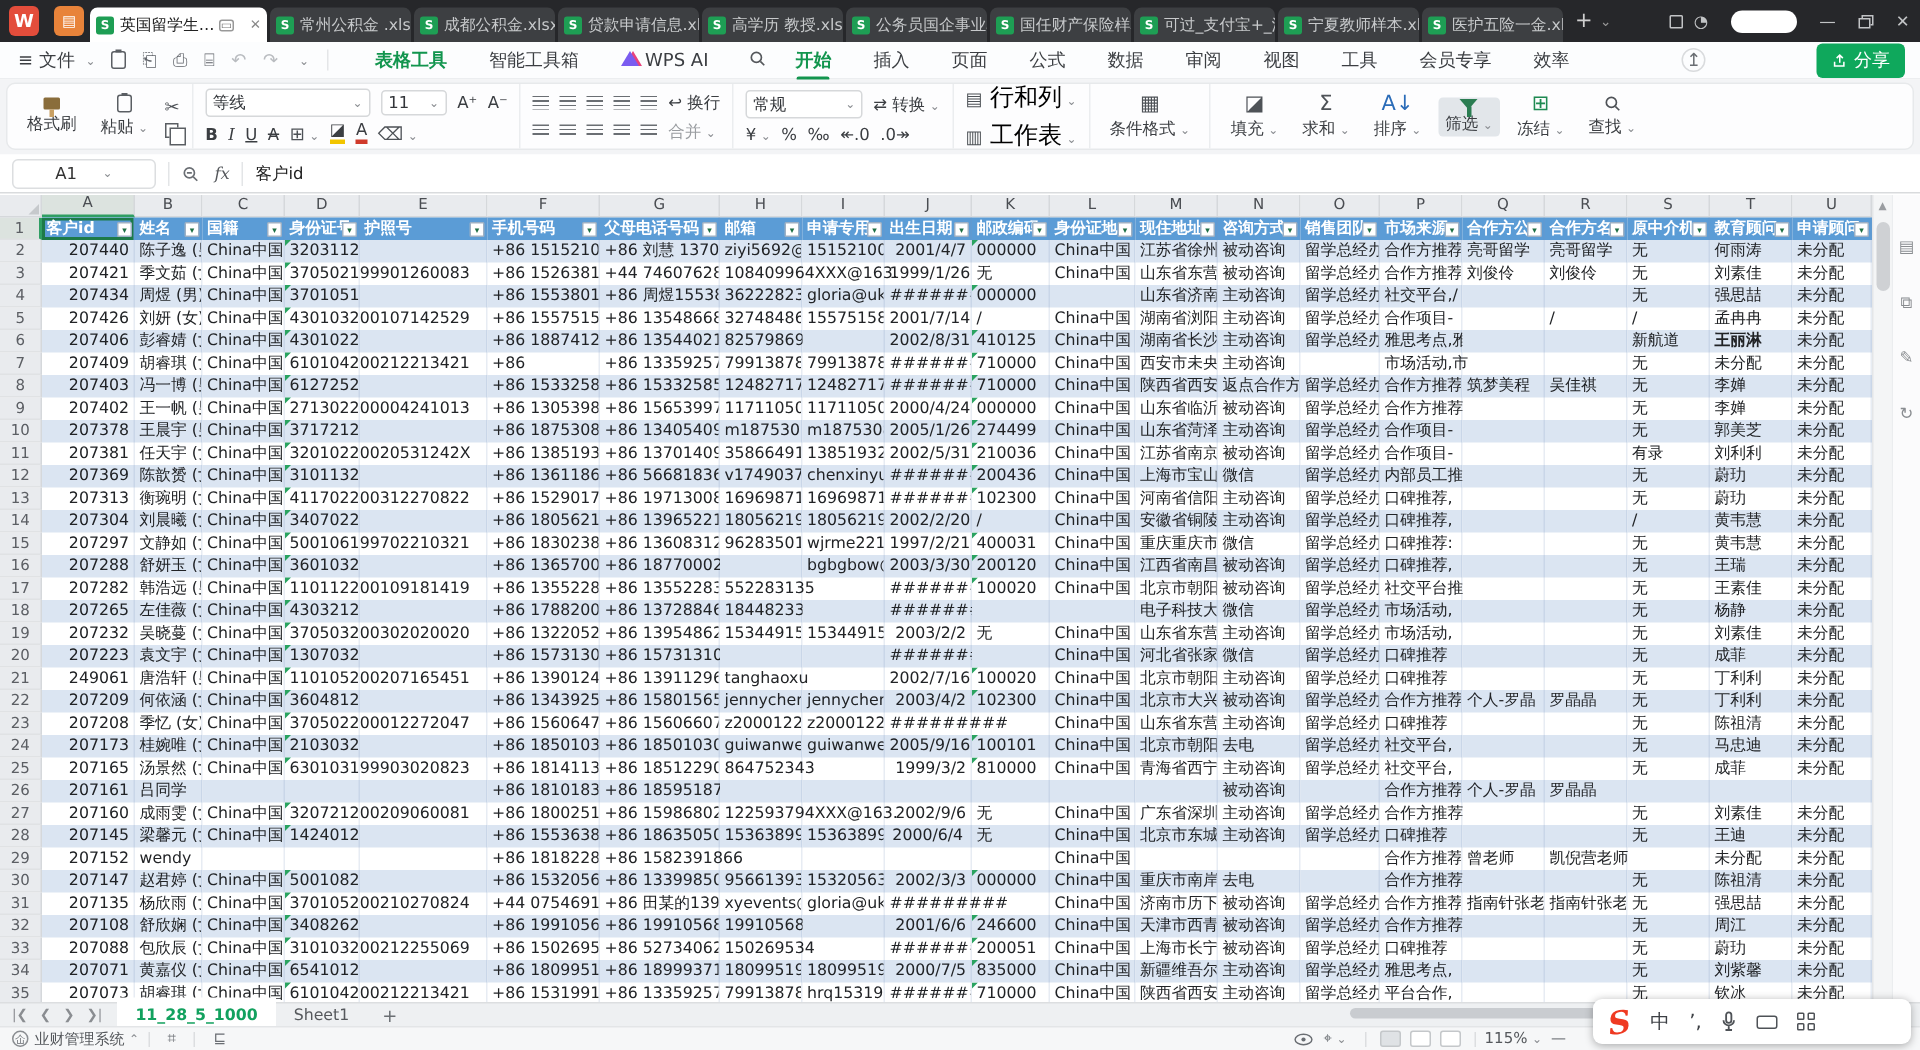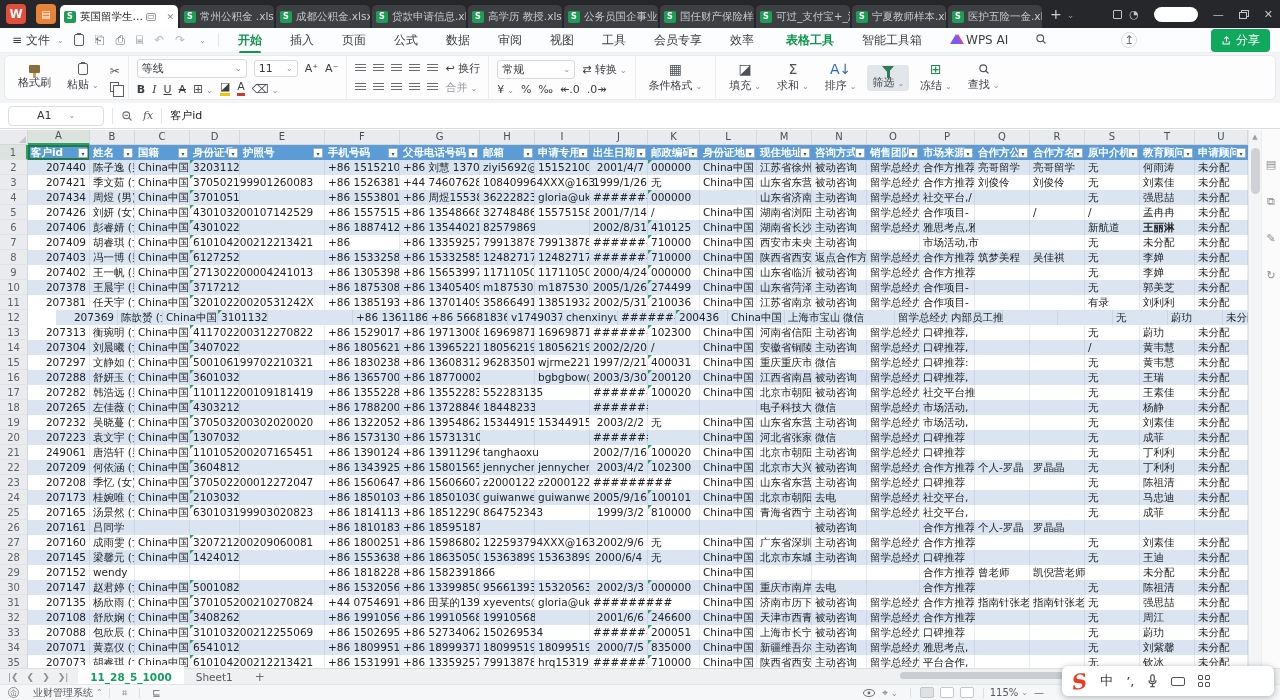--- a/index.html
+++ b/index.html
@@ -242,43 +242,43 @@
     </div>
     <div class="qat">
       <span class="i-clip"></span>
       <span>⎗</span>
       <span>⎙</span>
       <span>⌸</span>
       <span class="dis">↶</span>
       <span class="dis">↷</span>
       <span class="caret">⌄</span>
     </div>
+    <div class="menu-items" style="margin-left:30px;">
+      <span class="mi green">表格工具</span>
+      <span class="mi">智能工具箱</span>
+      <span class="mi"><span class="ai-logo"></span><span>WPS AI</span></span>
+      <span>
+        <svg class="mag" viewBox="0 0 16 16">
+            <circle cx="7" cy="7" r="4.5" fill="none" stroke="#55585c" stroke-width="1.5"></circle>
+            <line x1="10.5" y1="10.5" x2="14" y2="14" stroke="#55585c" stroke-width="1.5"></line>
+          </svg>
+      </span>
+    </div>
     <div class="menu-items" id="menu-items">
         <span class="mi active">开始</span>
         <span class="mi">插入</span>
         <span class="mi">页面</span>
         <span class="mi">公式</span>
         <span class="mi">数据</span>
         <span class="mi">审阅</span>
         <span class="mi">视图</span>
         <span class="mi">工具</span>
         <span class="mi">会员专享</span>
         <span class="mi">效率</span>
       </div>
-    <div class="menu-items" style="margin-left:30px;">
-      <span class="mi green">表格工具</span>
-      <span class="mi">智能工具箱</span>
-      <span class="mi"><span class="ai-logo"></span><span>WPS AI</span></span>
-      <span>
-        <svg class="mag" viewBox="0 0 16 16">
-            <circle cx="7" cy="7" r="4.5" fill="none" stroke="#55585c" stroke-width="1.5"></circle>
-            <line x1="10.5" y1="10.5" x2="14" y2="14" stroke="#55585c" stroke-width="1.5"></line>
-          </svg>
-      </span>
-    </div>
     <span class="upl">↥</span>
     <div class="share-btn">
       <svg width="11" height="11" viewBox="0 0 16 16">
           <path d="M3 9 v4 h9 v-4" fill="none" stroke="#fff" stroke-width="1.5"></path>
           <path d="M8 10 V3 M5 5.5 L8 2.5 L11 5.5" fill="none" stroke="#fff" stroke-width="1.5"></path>
         </svg>
       <span>分享</span>
     </div>
   </div>
 
@@ -353,20 +353,26 @@
               </span>
             <span><span>⇄</span> <span>转换</span><span class="caret">⌄</span></span>
           </div>
           <div class="rrow">
             <span><span>¥</span><span class="caret">⌄</span></span>
             <span>%</span>
             <span>‰</span>
             <span>↞.0</span>
             <span>.0↠</span>
           </div>
+        </div>
+      </div>
+      <div class="rgroup">
+        <div class="col2">
+          <span><span class="sic">▤</span> <span>行和列</span><span class="caret">⌄</span></span>
+          <span><span class="sic">▥</span> <span>工作表</span><span class="caret">⌄</span></span>
         </div>
       </div>
       <div class="rgroup">
         <div class="bigbtn">
           <span class="gi">▦</span>
           <span><span>条件格式</span><span class="caret">⌄</span></span>
         </div>
       </div>
       <div class="rgroup" style="border-right:none">
         <div class="bigbtn">
@@ -701,21 +707,21 @@
           <div class="cell" style="width: 53px;">留学总经办</div>
           <div class="cell ovf" style="width: 55px;">合作项目-</div>
           <div class="cell" style="width: 55px;"></div>
           <div class="cell" style="width: 55px;"></div>
           <div class="cell" style="width: 55px;">有录</div>
           <div class="cell" style="width: 55px;">刘利利</div>
           <div class="cell" style="width: 53px;">未分配</div>
         </div>
         <div class="srow band">
           <div class="rnum">12</div>
-          <div class="cell num" style="width: 62px; margin-left: 28px;">207369</div>
+          <div class="cell num" style="width: 62px;">207369</div>
           <div class="cell" style="width: 45px;">陈歆赟 (女</div>
           <div class="cell" style="width: 55px;">China中国</div>
           <div class="cell tri ovf" style="width: 50px;">310113200211152925</div>
           <div class="cell" style="width: 85px;"></div>
           <div class="cell" style="width: 75px;">+86 13611860</div>
           <div class="cell" style="width: 80px;">+86 56681836</div>
           <div class="cell" style="width: 55px;">v17490376</div>
           <div class="cell" style="width: 55px;">chenxinyur</div>
           <div class="cell num" style="width: 58px;">#########</div>
           <div class="cell tri" style="width: 52px;">200436</div>
@@ -1305,21 +1311,21 @@
     <div class="stab active">11_28_5_1000</div>
     <div class="stab">Sheet1</div>
     <div class="sadd">+</div>
   </div>
   <div class="hthumb"></div>
   <span class="harr" style="left:1252px">❮</span>
   <span class="harr" style="left:1266px">❯</span>
 
   <div class="statusbar">
     <span class="circ">仚</span>
-    <span style="margin-left:14px">业财管理系统</span>
+    <span style="margin-left:4px">业财管理系统</span>
     <span class="caret">⌃</span>
     <span class="sb-div"></span>
     <span class="sb-ic">⌗</span>
     <span class="sb-div"></span>
     <span class="sb-ic">⊑</span>
     <div class="sb-right">
       <svg width="14" height="10" viewBox="0 0 20 12">
           <ellipse cx="10" cy="6" rx="8" ry="5" fill="none" stroke="#6a6e73" stroke-width="1.4"></ellipse>
           <circle cx="10" cy="6" r="2" fill="#6a6e73"></circle>
         </svg>

